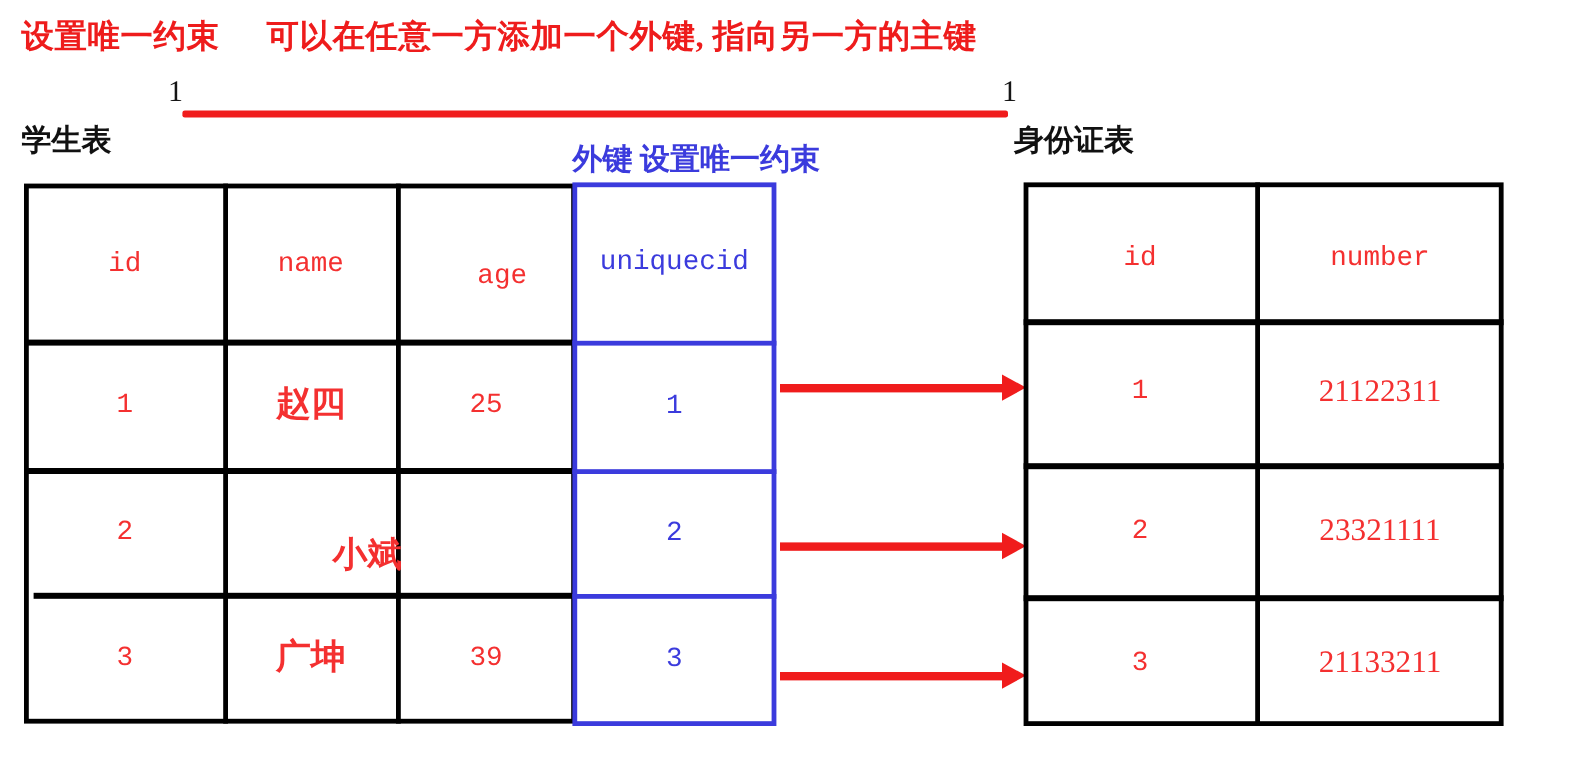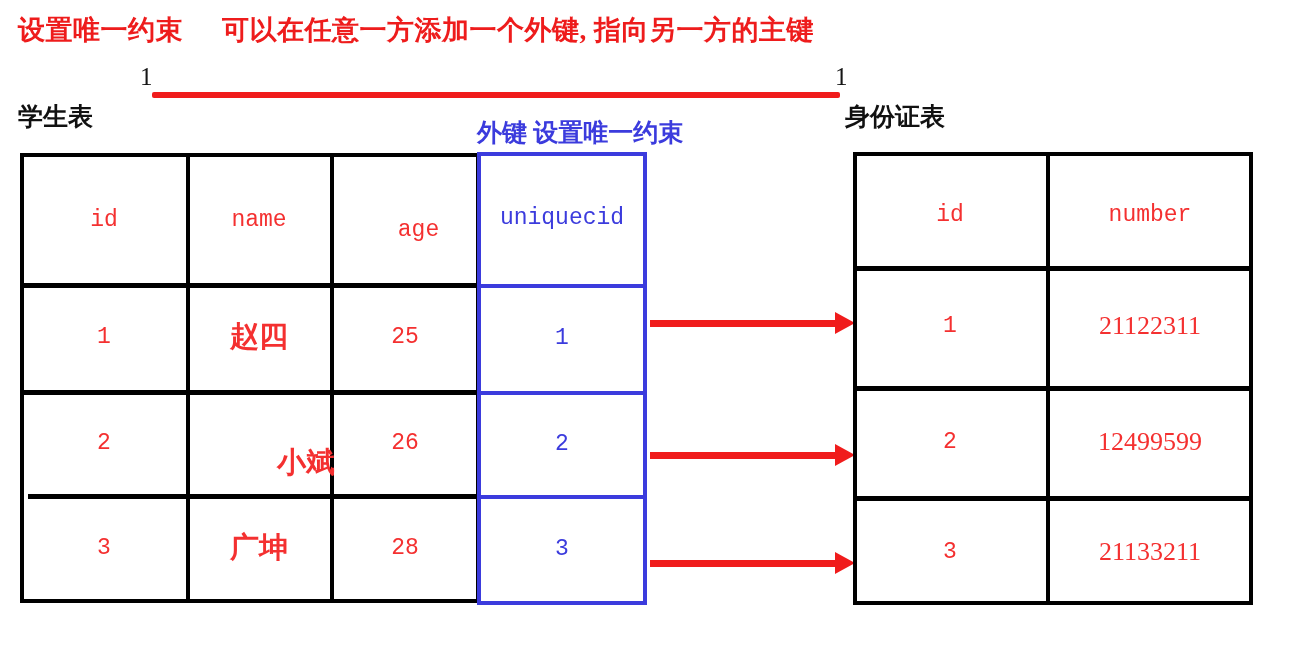--- a/index.html
+++ b/index.html
@@ -158,25 +158,24 @@
   <div class="cell head" style="left:24px; top:185px; width:160px; height:70px;">id</div>
   <div class="cell head" style="left:190px; top:185px; width:138px; height:70px;">name</div>
   <div class="cell head" style="left:334px; top:195px; width:169px; height:70px;">age</div>
 
   <div class="cell" style="left:24px; top:302px; width:160px; height:70px;">1</div>
   <div class="cell cjk" style="left:190px; top:302px; width:138px; height:70px;">赵四</div>
   <div class="cell" style="left:334px; top:302px; width:142px; height:70px;">25</div>
 
   <div class="cell" style="left:24px; top:408px; width:160px; height:70px;">2</div>
   <div class="cell cjk" style="left:190px; top:428px; width:138px; height:70px;padding-left:47px;">小斌</div>
-  <div class="cell" style="left:334px; top:408px; width:142px; height:70px;">26</div>
 
   <div class="cell" style="left:24px; top:513px; width:160px; height:70px;">3</div>
   <div class="cell cjk" style="left:190px; top:513px; width:138px; height:70px;">广坤</div>
-  <div class="cell" style="left:334px; top:513px; width:142px; height:70px;">28</div>
+  <div class="cell" style="left:334px; top:513px; width:142px; height:70px;">39</div>
 
   <div class="fk-box" style="left:477px; top:152px; width:170px; height:453px;"></div>
   <div class="fk-hline" style="left:477px; top:284px; width:170px;"></div>
   <div class="fk-hline" style="left:477px; top:391px; width:170px;"></div>
   <div class="fk-hline" style="left:477px; top:495px; width:170px;"></div>
 
   <div class="fk-cell" style="left:481px; top:158px; width:162px; height:122px;">
     <span class="ln">unique</span>
     <span class="ln">cid</span>
   </div>
@@ -199,18 +198,18 @@
   <div class="hline" style="left:853px; top:386px; width:400px;"></div>
   <div class="hline" style="left:853px; top:496px; width:400px;"></div>
 
   <div class="cell head" style="left:857px; top:185px; width:186px; height:60px;">id</div>
   <div class="cell head" style="left:1050px; top:185px; width:200px; height:60px;">number</div>
 
   <div class="cell" style="left:857px; top:296px; width:186px; height:60px;">1</div>
   <div class="cell num-wide" style="left:1050px; top:296px; width:200px; height:60px;">21122311</div>
 
   <div class="cell" style="left:857px; top:412px; width:186px; height:60px;">2</div>
-  <div class="cell num-wide" style="left:1050px; top:412px; width:200px; height:60px;">12499599</div>
+  <div class="cell num-wide" style="left:1050px; top:412px; width:200px; height:60px;">23321111</div>
 
   <div class="cell" style="left:857px; top:522px; width:186px; height:60px;">3</div>
   <div class="cell num-wide" style="left:1050px; top:522px; width:200px; height:60px;">21133211</div>
 
 </div>
 
 </body></html>

